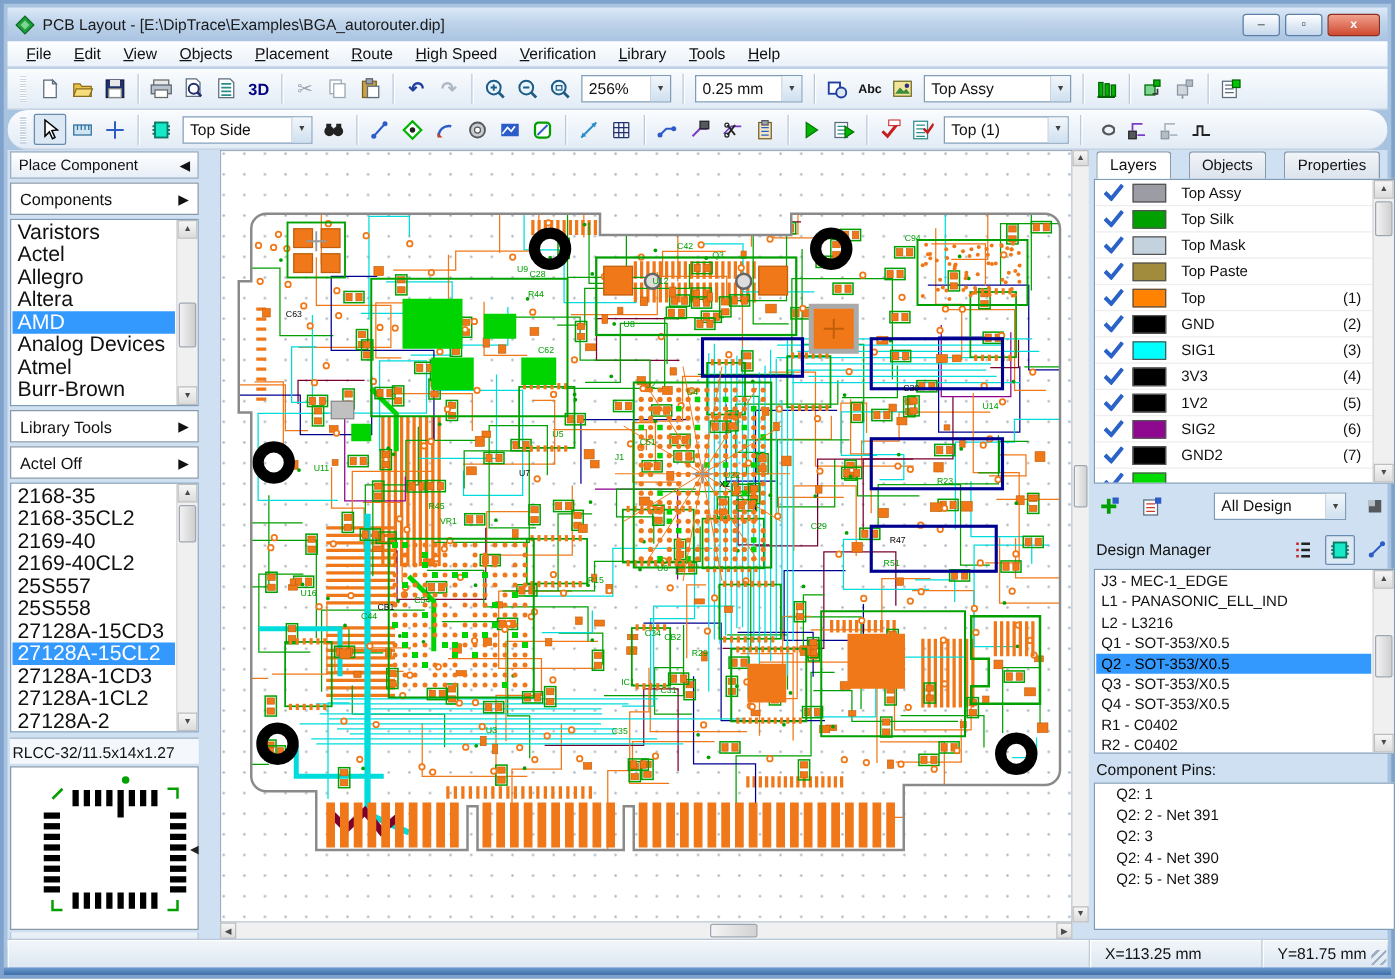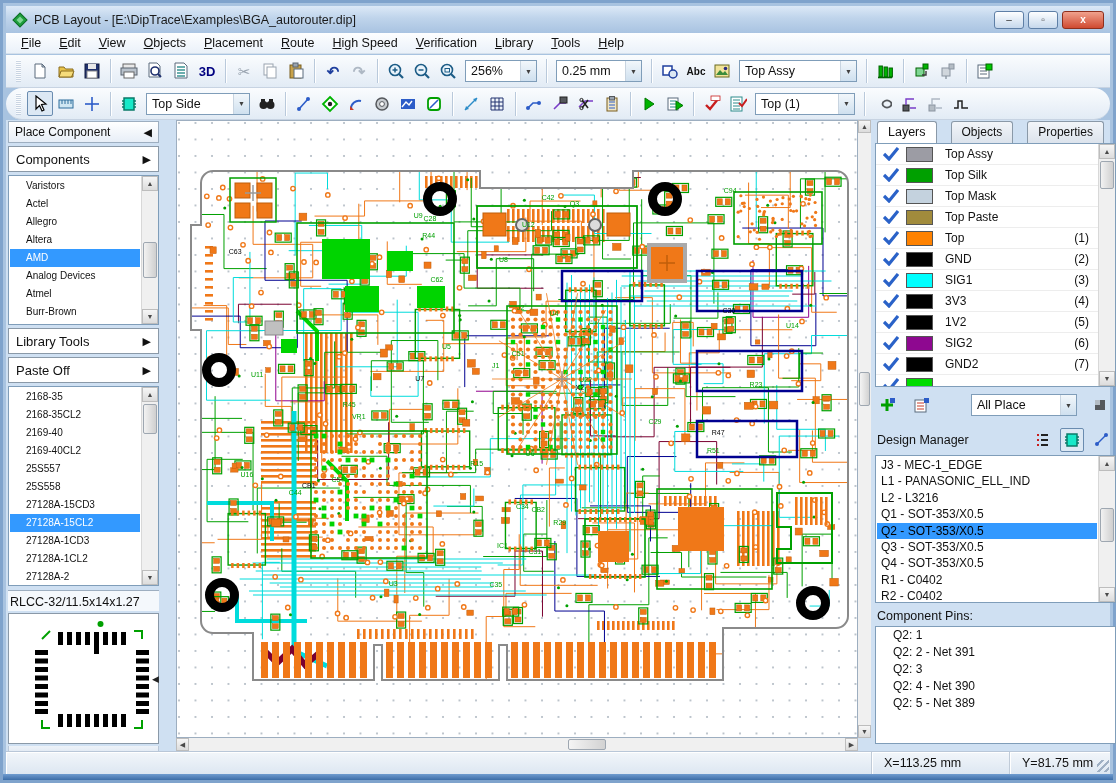--- a/index.html
+++ b/index.html
@@ -47,21 +47,21 @@
 
   
   #leftpanel { position:absolute; left:2px; top:1px; width:151px; height:635px; }
   .lp-header { height:22px; background:linear-gradient(#FFFFFF,#E7EEF7); border:1px solid #9DAEC0;
     display:flex; align-items:center; padding:0 6px; font-size:12px; }
   .panel-btn { height:26px; background:#fff; border:1px solid #8A99A8; display:flex; align-items:center;
     padding:0 7px; font-size:13px; margin-top:3px; }
   .fleparrow { margin-left:auto; font-size:11px; }
   .lb { position:relative; background:#fff; border:1px solid #7F9DB9; margin-top:3px; overflow:hidden; }
   .lb-inner { position:absolute; inset:1px 18px 1px 1px; }
-  .lb-item { height:18px; line-height:18px; font-size:10px; padding-left:16px; white-space:nowrap; overflow:hidden; }
+  .lb-item { height:18px; line-height:18px; font-size:17px; padding-left:4px; white-space:nowrap; overflow:hidden; }
   .lb-item.sel { background:#3399FF; color:#fff; }
   .sb-v { position:absolute; right:0; top:0; bottom:0; width:17px; background:#F0F0F0; border-left:1px solid #D8D8D8; }
   .sb-btn { height:15px; display:flex; align-items:center; justify-content:center; font-size:7px; color:#4A4A4A;
     background:linear-gradient(#F6F6F6,#DCDCDC); border:1px solid #BDBDBD; }
   .sb-btn.bot { position:absolute; bottom:0; left:0; right:0; }
   .sb-thumb { position:absolute; left:1px; right:1px; background:linear-gradient(90deg,#F2F2F2,#CFCFCF); border:1px solid #9EA7B1; border-radius:2px; }
   #preview-label { margin-top:4px; border-top:1px solid #9DAEC0; padding:4px 2px 2px 2px; font-size:12.5px; background:#F4F8FC; }
   #preview-box { position:relative; height:131px; background:#fff; border:1px solid #8A99A8; margin-top:2px; }
   #preview-arrow { position:absolute; right:-1px; top:60px; font-size:9px; color:#222; }
   .lp-bottom { height:10px; background:linear-gradient(#EDF2F8,#DCE6F1); border:1px solid #B9C7D8; border-top:none; margin-top:2px; }
@@ -512,21 +512,21 @@
           <div class="sb-btn">▲</div>
           <div class="sb-thumb" style="top:66px;height:36px"></div>
           <div class="sb-btn bot">▼</div>
         </div>
       </div>
       <div class="panel-btn">
         <span>Library Tools</span>
           <span class="fleparrow">▶</span>
       </div>
       <div class="panel-btn">
-        <span>Paste Off</span>
+        <span>Actel Off</span>
           <span class="fleparrow">▶</span>
       </div>
       <div class="lb" id="partsbox" style="height:200px">
         <div class="lb-inner" id="partslist">
             <div class="lb-item">2168-35</div>
             <div class="lb-item">2168-35CL2</div>
             <div class="lb-item">2169-40</div>
             <div class="lb-item">2169-40CL2</div>
             <div class="lb-item">25S557</div>
             <div class="lb-item">25S558</div>
@@ -2587,21 +2587,21 @@
         <span class="tbtn" style="margin-left:8px">
             <svg width="18" height="18">
               <rect x="2" y="4" width="11" height="12" fill="#fff" stroke="#5A6B7C"></rect>
               <line x1="4" y1="7" x2="11" y2="7" stroke="#C83C28"></line>
               <line x1="4" y1="10" x2="11" y2="10" stroke="#C83C28"></line>
               <line x1="4" y1="13" x2="11" y2="13" stroke="#C83C28"></line>
               <rect x="11" y="2" width="5" height="5" fill="#2C5CC8"></rect>
             </svg>
           </span>
         <div class="combo" style="width:106px;margin-left:36px">
-          <span>All Place</span>
+          <span>All Design</span>
             <span class="arw">▼</span>
         </div>
         <span class="tbtn" style="margin-left:6px">
             <svg width="18" height="18">
               <rect x="4" y="4" width="10" height="10" fill="#55585C"></rect>
               <rect x="4" y="4" width="5" height="5" fill="#B4BCC4"></rect>
             </svg>
           </span>
       </div>
       <div id="dmheader">

